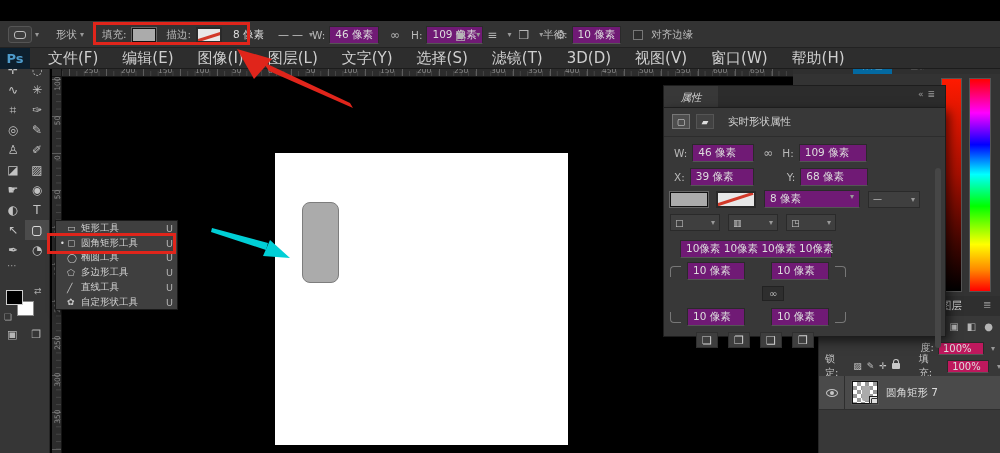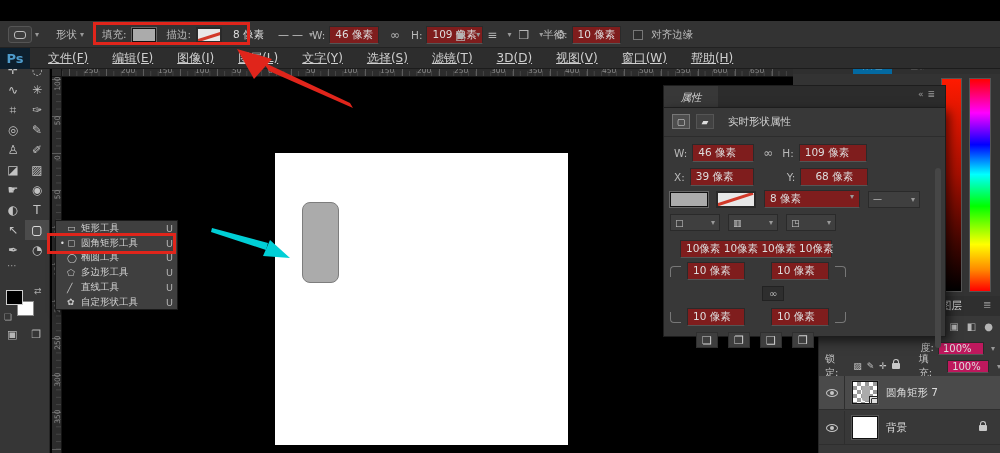--- a/index.html
+++ b/index.html
@@ -3,32 +3,32 @@
 <meta charset="utf-8">
 <style>
   * { margin:0; padding:0; box-sizing:border-box; }
   html,body { background:#000; }
   body { font-family:"DejaVu Sans","Liberation Sans",sans-serif; }
   #app { position:relative; width:1000px; height:453px; overflow:hidden; background:#000; font-size:11px; color:#c8c8c8; }
 
   
   .menubar { position:absolute; left:0; top:0; width:1000px; height:21px; background:#2d2d2d; border-bottom:1px solid #1c1c1c; display:flex; align-items:center; z-index:10;margin-top:48px; }
   .pslogo { width:30px; height:21px; background:#0d1f2d; color:#4e9ccc; font-weight:bold; font-size:13px; display:flex; align-items:center; justify-content:center; }
-  .menu-item { padding:0 12px; font-size:12px; color:#cfcfcf; line-height:21px; cursor:default;text-decoration:underline; }
+  .menu-item { padding:0 12px; font-size:15px; color:#cfcfcf; line-height:21px; cursor:default; }
 
   
   .optionsbar { position:absolute; left:0; top:21px; width:1000px; height:27px; background:#333333; border-bottom:1px solid #222; z-index:10; }
   .ob { position:absolute; top:0; height:27px; display:flex; align-items:center; }
   .preset-box { width:24px; height:17px; border:1px solid #555; border-radius:3px; background:#3c3c3c; display:flex; align-items:center; justify-content:center; }
   .preset-shape { width:12px; height:8px; border:1px solid #bbb; border-radius:3px; }
   .caret { font-size:8px; color:#999; margin-left:3px; }
   .swatch-fill { width:24px; height:14px; background:#ababab; border:1px solid #111; outline:1px solid #666; }
   .swatch-stroke { width:26px; height:16px; background:#e8e8e8; border:2px solid #2a2a2a; position:relative; overflow:hidden; }
   .swatch-stroke::after { content:""; position:absolute; left:-4px; top:5px; width:40px; height:3px; background:#d23a2a; transform:rotate(-18deg); }
-  .field { background:#7f1d1d; border:1px solid #2a2a2a; border-bottom-color:#555; padding:1px 5px; font-size:10.5px; color:#ddd; white-space:nowrap; }
+  .field { background:#701a75; border:1px solid #2a2a2a; border-bottom-color:#555; padding:1px 5px; font-size:10.5px; color:#ddd; white-space:nowrap; }
   .obicon { color:#b5b5b5; font-size:12px; margin:0 7px; }
   .cb { width:10px; height:10px; border:1px solid #777; background:#2e2e2e; display:inline-block; margin-right:4px; }
   .lbl { color:#b9b9b9; font-size:10.5px; white-space:nowrap; }
 
   
   .tabstrip { position:absolute; left:0; top:48px; width:793px; height:18px; background:#282828; z-index:3; }
   .doctab { position:absolute; left:57px; top:0; height:18px; background:#3c3c3c; border:1px solid #1f1f1f; border-bottom:none; display:flex; align-items:center; padding:0 8px; font-size:10px; color:#cfcfcf; white-space:nowrap; }
   .doctab .close { margin-left:8px; color:#9a9a9a; font-size:10px; }
   .hruler { position:absolute; left:62px; top:66px; width:731px; height:11px; background-color:#2c2c2c;
     background-image:linear-gradient(to right,#5c5c5c 0 1px,transparent 1px),linear-gradient(to right,#454545 0 1px,transparent 1px);
@@ -368,28 +368,20 @@
     <div class="layer-row selected" style="top:80px;">
       <span class="eyecol">
           <span class="eye"></span>
         </span>
       <span class="thumb checker">
           <span class="thumb-shape"></span>
           <span class="thumb-badge"></span>
         </span>
       <span class="layer-name">圆角矩形 7</span>
     </div>
-    <div class="layer-row" style="top:115px;">
-      <span class="eyecol">
-          <span class="eye"></span>
-        </span>
-      <span class="thumb" style="background:#fff;"></span>
-      <span class="layer-name" style="flex:1;">背景</span>
-      <span class="lock" style="margin-right:14px;"></span>
-    </div>
   </div>
 
   <div class="props">
     <div class="props-tabrow">
       <span class="props-tab">属性</span>
       <span class="props-tr-icons"><span>«</span><span>≣</span></span>
     </div>
     <div class="props-body">
       <div class="pb" style="left:8px;top:6px;gap:6px;">
         <span class="pico sel">▢</span>
@@ -401,21 +393,21 @@
         <span class="lbl">W:</span>
         <span class="field" style="width:62px;">46 像素</span>
         <span class="obicon" style="margin:0 4px;">∞</span>
         <span class="lbl">H:</span>
         <span class="field" style="width:68px;">109 像素</span>
       </div>
       <div class="pb" style="left:10px;top:60px;gap:5px;">
         <span class="lbl">X:</span>
         <span class="field" style="width:64px;">39 像素</span>
         <span class="lbl" style="margin-left:28px;">Y:</span>
-        <span class="field" style="width:68px;text-align:center;">68 像素</span>
+        <span class="field" style="width:68px;">68 像素</span>
       </div>
       <div class="pb" style="left:6px;top:82px;gap:8px;">
         <span class="swatch-fill" style="width:38px;height:15px;"></span>
         <span class="swatch-stroke" style="width:40px;height:17px;"></span>
         <span class="field" style="width:96px;display:flex;justify-content:space-between;">
             <span>8 像素</span>
             <span class="caret">▾</span>
           </span>
         <span class="pdrop" style="width:52px;">
             <span>—</span>

